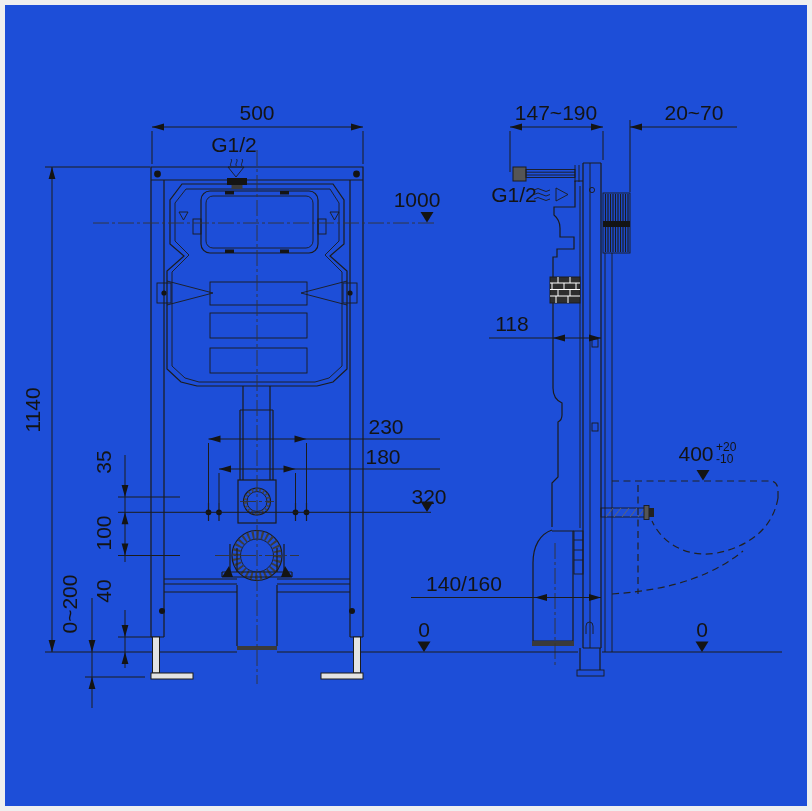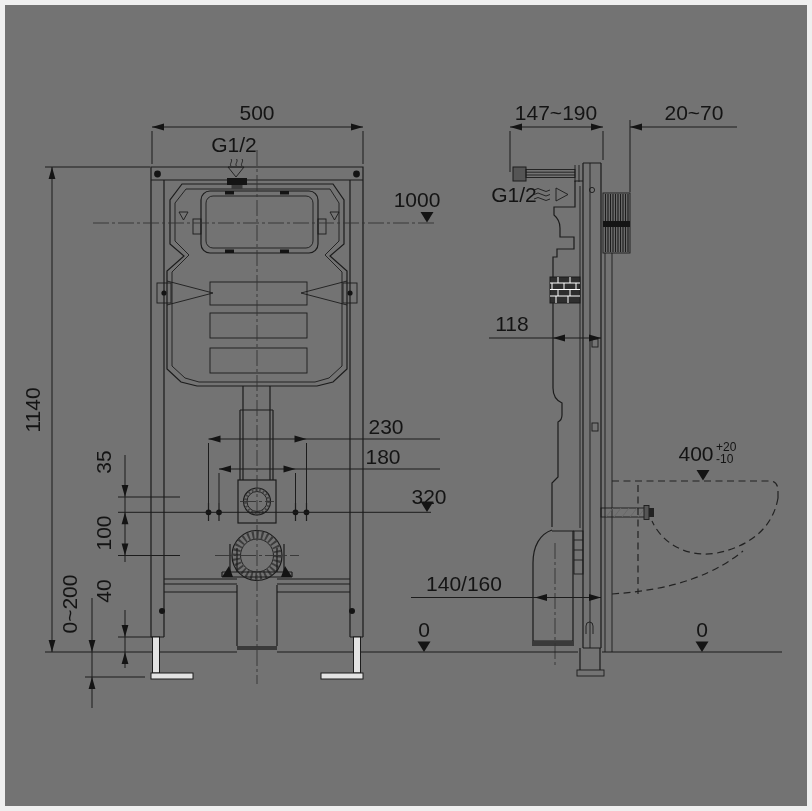--- a/index.html
+++ b/index.html
@@ -1,17 +1,17 @@
 <!DOCTYPE html>
 <html><head>
 <meta charset="utf-8">
 <style>
   html,body{margin:0;padding:0;background:#ffffff;}
   .canvas{
-    position:relative;width:812px;height:811px;background:#737373;
+    position:relative;width:812px;height:811px;background:#1d4ed8;
     box-shadow:inset 0 0 0 5px #efefef;
     font-family:"Liberation Sans", sans-serif;
   }
   svg{display:block;}
   .ln{stroke:#1c1c1c;stroke-width:1.2;fill:none;}
   .thin{stroke:#1c1c1c;stroke-width:0.9;fill:none;}
   .dim{stroke:#1c1c1c;stroke-width:1;fill:none;}
   .cl{stroke:#333;stroke-width:0.9;fill:none;stroke-dasharray:16 3 3 3;}
   .dash{stroke:#222;stroke-width:1.2;fill:none;stroke-dasharray:7 4.5;}
   .arr{fill:#141414;stroke:none;}

